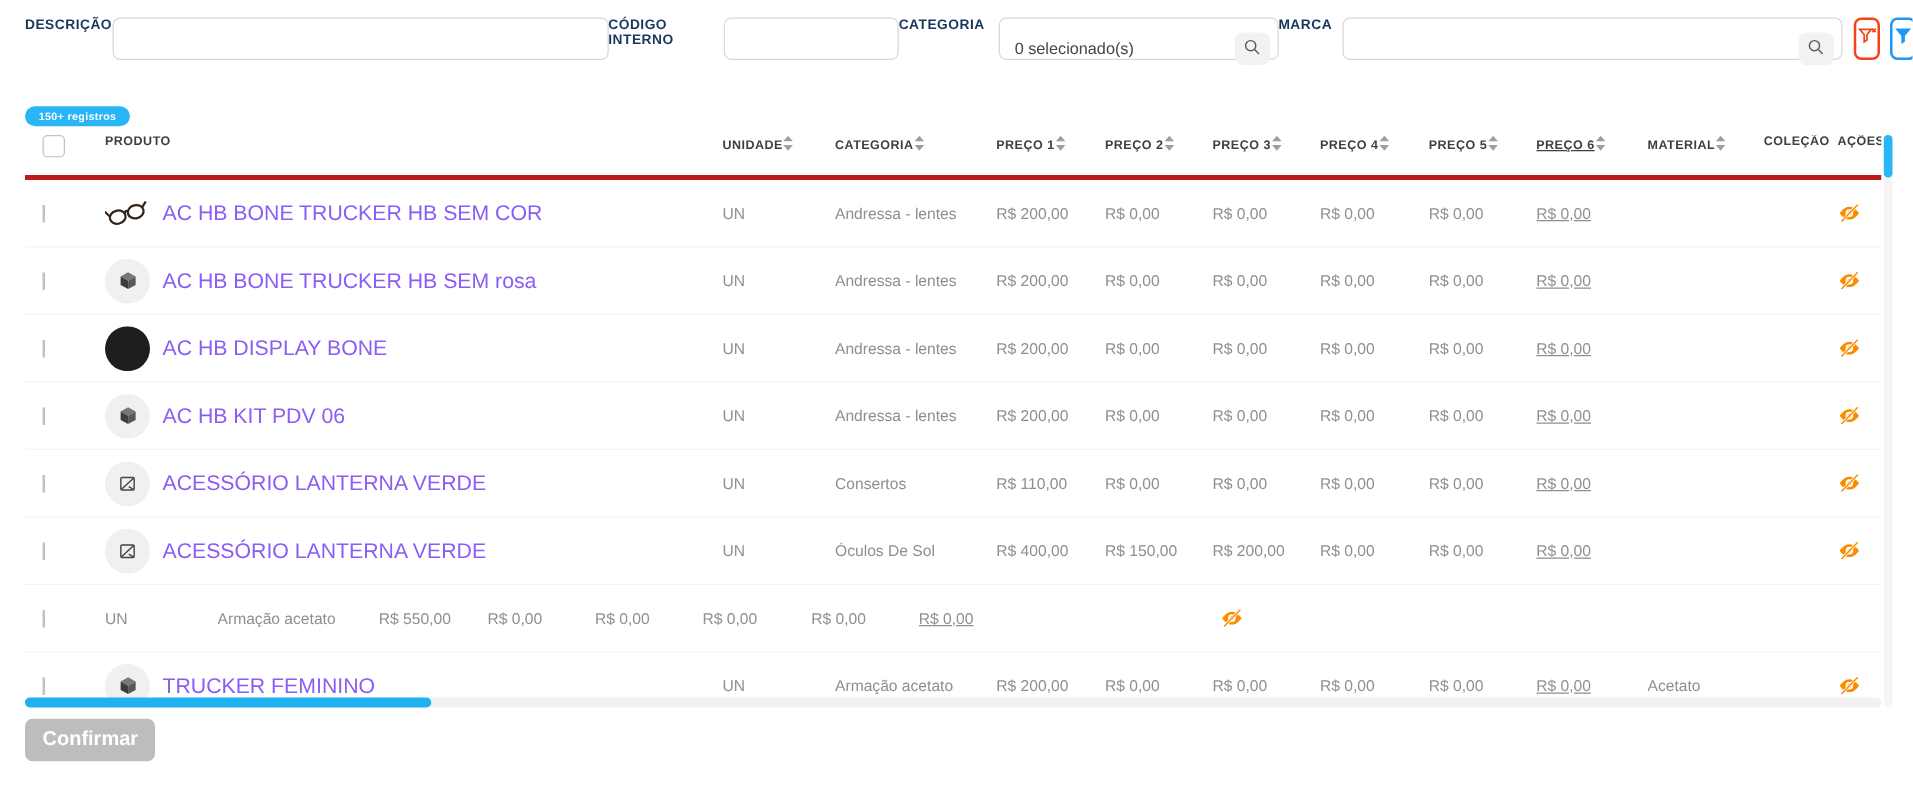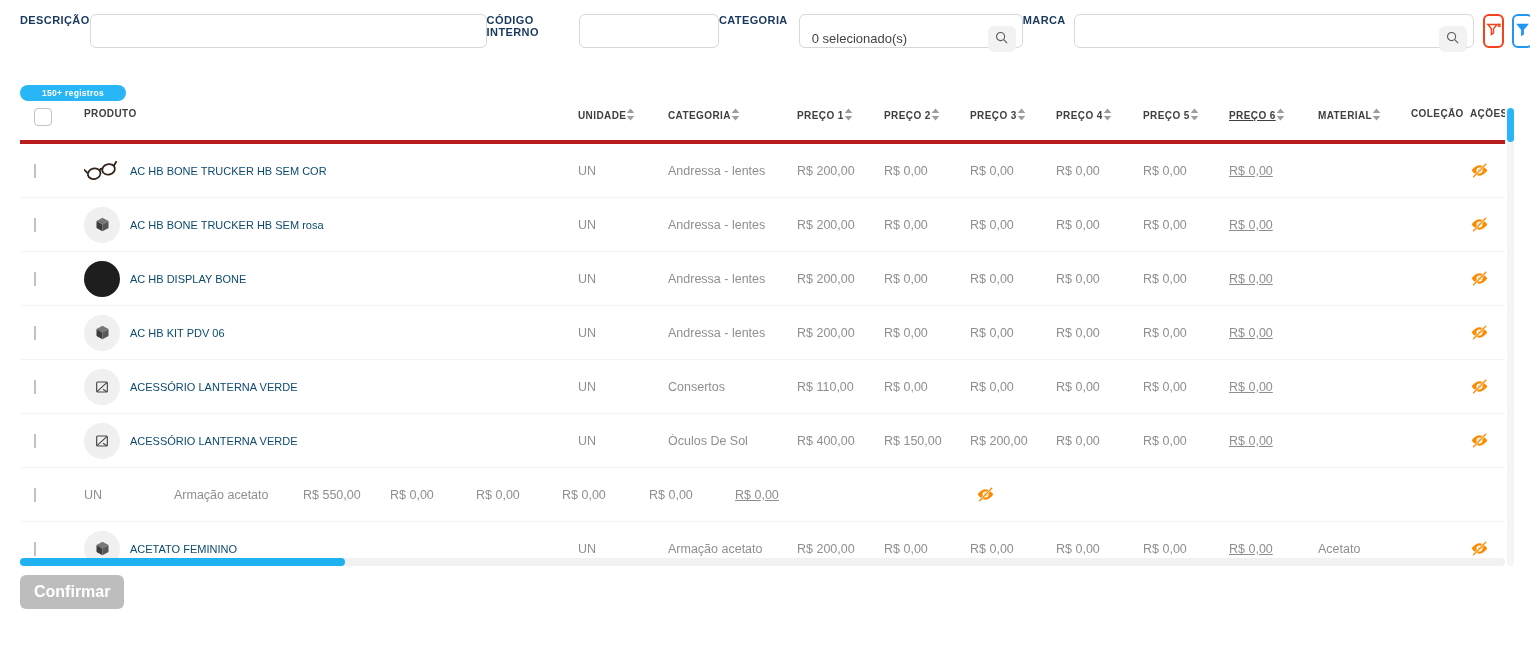--- a/index.html
+++ b/index.html
@@ -19,21 +19,21 @@
   .icon-btn { width:31px; height:34px; border-radius:6px; background:#fff; display:flex; align-items:center; justify-content:center; cursor:pointer; }
   .btn-clear-filter { border:2px solid #f4421c; margin-left:9px; }
   .btn-filter { border:2px solid #2196f3; margin-left:8px; }
   .text-btn { height:34px; border:1px solid #e0e0e0; border-radius:6px; background:#fff; display:flex; align-items:center;
               gap:8px; padding:0 14px; font-weight:bold; font-size:12.5px; letter-spacing:.3px; cursor:pointer; }
   .btn-buscar { margin-left:7px; color:#17375e; }
   .btn-cadastrar { margin-left:6px; color:#1ed16e; }
 
   
   .records-badge { display:inline-block; margin:37px 0 7px 20px; background:#29b6f6; color:#fff;
-                   font-size:8.5px; font-weight:bold; padding:3px 22px; border-radius:8px; letter-spacing:.3px; }
+                   font-size:8.5px; font-weight:bold; padding:3px 11px; border-radius:8px; letter-spacing:.3px; }
 
   
   .table-wrap { position:relative; width:1485px; margin-left:20px; }
   .thead { display:flex; align-items:flex-start; height:36px; border-bottom:4px solid #b91c1c; }
   .hcell { display:flex; align-items:center; font-size:10px; font-weight:bold; color:#3f3f3f;
            letter-spacing:.4px; white-space:nowrap; overflow:hidden; }
   .tbody { height:414px; overflow:hidden; }
   .trow { display:flex; align-items:center; height:54px; border-bottom:1px solid #f4f4f4; }
   .cell { font-size:12.5px; color:#8f8f8f; white-space:nowrap; overflow:hidden; }
 
@@ -50,21 +50,21 @@
   .col-material { width:93px; flex:0 0 auto; }
   .col-colecao { width:59px; flex:0 0 auto; }
   .col-acoes { width:35px; flex:0 0 auto; }
 
   .checkbox { width:18px; height:18px; border:1.5px solid #c2c2c2; border-radius:4px; background:#fff; cursor:pointer; }
   .cell-img { width:36px; height:36px; flex:0 0 auto; position:relative; }
   .img-variant { display:none; width:36px; height:36px; border-radius:50%; align-items:center; justify-content:center; }
   .img-variant.show { display:flex; }
   .v-gray { background:#f0f0f0; }
   .v-black { background:#1e1e1e; }
-  .prod-name { font-size:11px; color:#0c4a6e; }
+  .prod-name { font-size:17px; color:#8b5cf6; }
   .action-eye { cursor:pointer; display:flex; align-items:center; }
 
   
   .h-scroll { height:8px; width:1485px; background:#f1f1f1; border-radius:4px; position:relative; }
   .h-thumb { position:absolute; left:0; top:0; height:8px; width:325px; background:#1fb1f0; border-radius:4px; cursor:pointer; }
   .v-scroll { position:absolute; top:0; right:-9px; width:7px; height:458px; background:#f5f5f5; border-radius:4px; }
   .v-thumb { position:absolute; top:0; left:0; width:7px; height:34px; background:#29b6f6; border-radius:4px; cursor:pointer; }
 
   
   .confirm-btn { margin:9px 0 0 20px; height:34px; padding:0 14px; background:#bdbdbd; border:none; border-radius:6px;
@@ -526,21 +526,21 @@
 
         <span class="img-variant v-gray show">
           <svg width="17" height="17" viewBox="0 0 24 24">
             <path d="M12 2.5 L20.5 7.2 L12 12 L3.5 7.2 Z" fill="#777"></path>
             <path d="M3.5 7.2 L12 12 L12 21.5 L3.5 16.8 Z" fill="#3d3d3d"></path>
             <path d="M20.5 7.2 L12 12 L12 21.5 L20.5 16.8 Z" fill="#575757"></path>
           </svg>
         </span>
 
       </span>
-      <span class="prod-name">ACETATO FEMININO</span>
+      <span class="prod-name">TRUCKER FEMININO</span>
     </div>
     <div class="cell col-unidade">UN</div>
     <div class="cell col-categoria">Armação acetato</div>
     <div class="cell col-preco1">R$ 200,00</div>
     <div class="cell col-preco2">R$ 0,00</div>
     <div class="cell col-preco3">R$ 0,00</div>
     <div class="cell col-preco4">R$ 0,00</div>
     <div class="cell col-preco5">R$ 0,00</div>
     <div class="cell col-preco6">R$ 0,00</div>
     <div class="cell col-material">Acetato</div>

